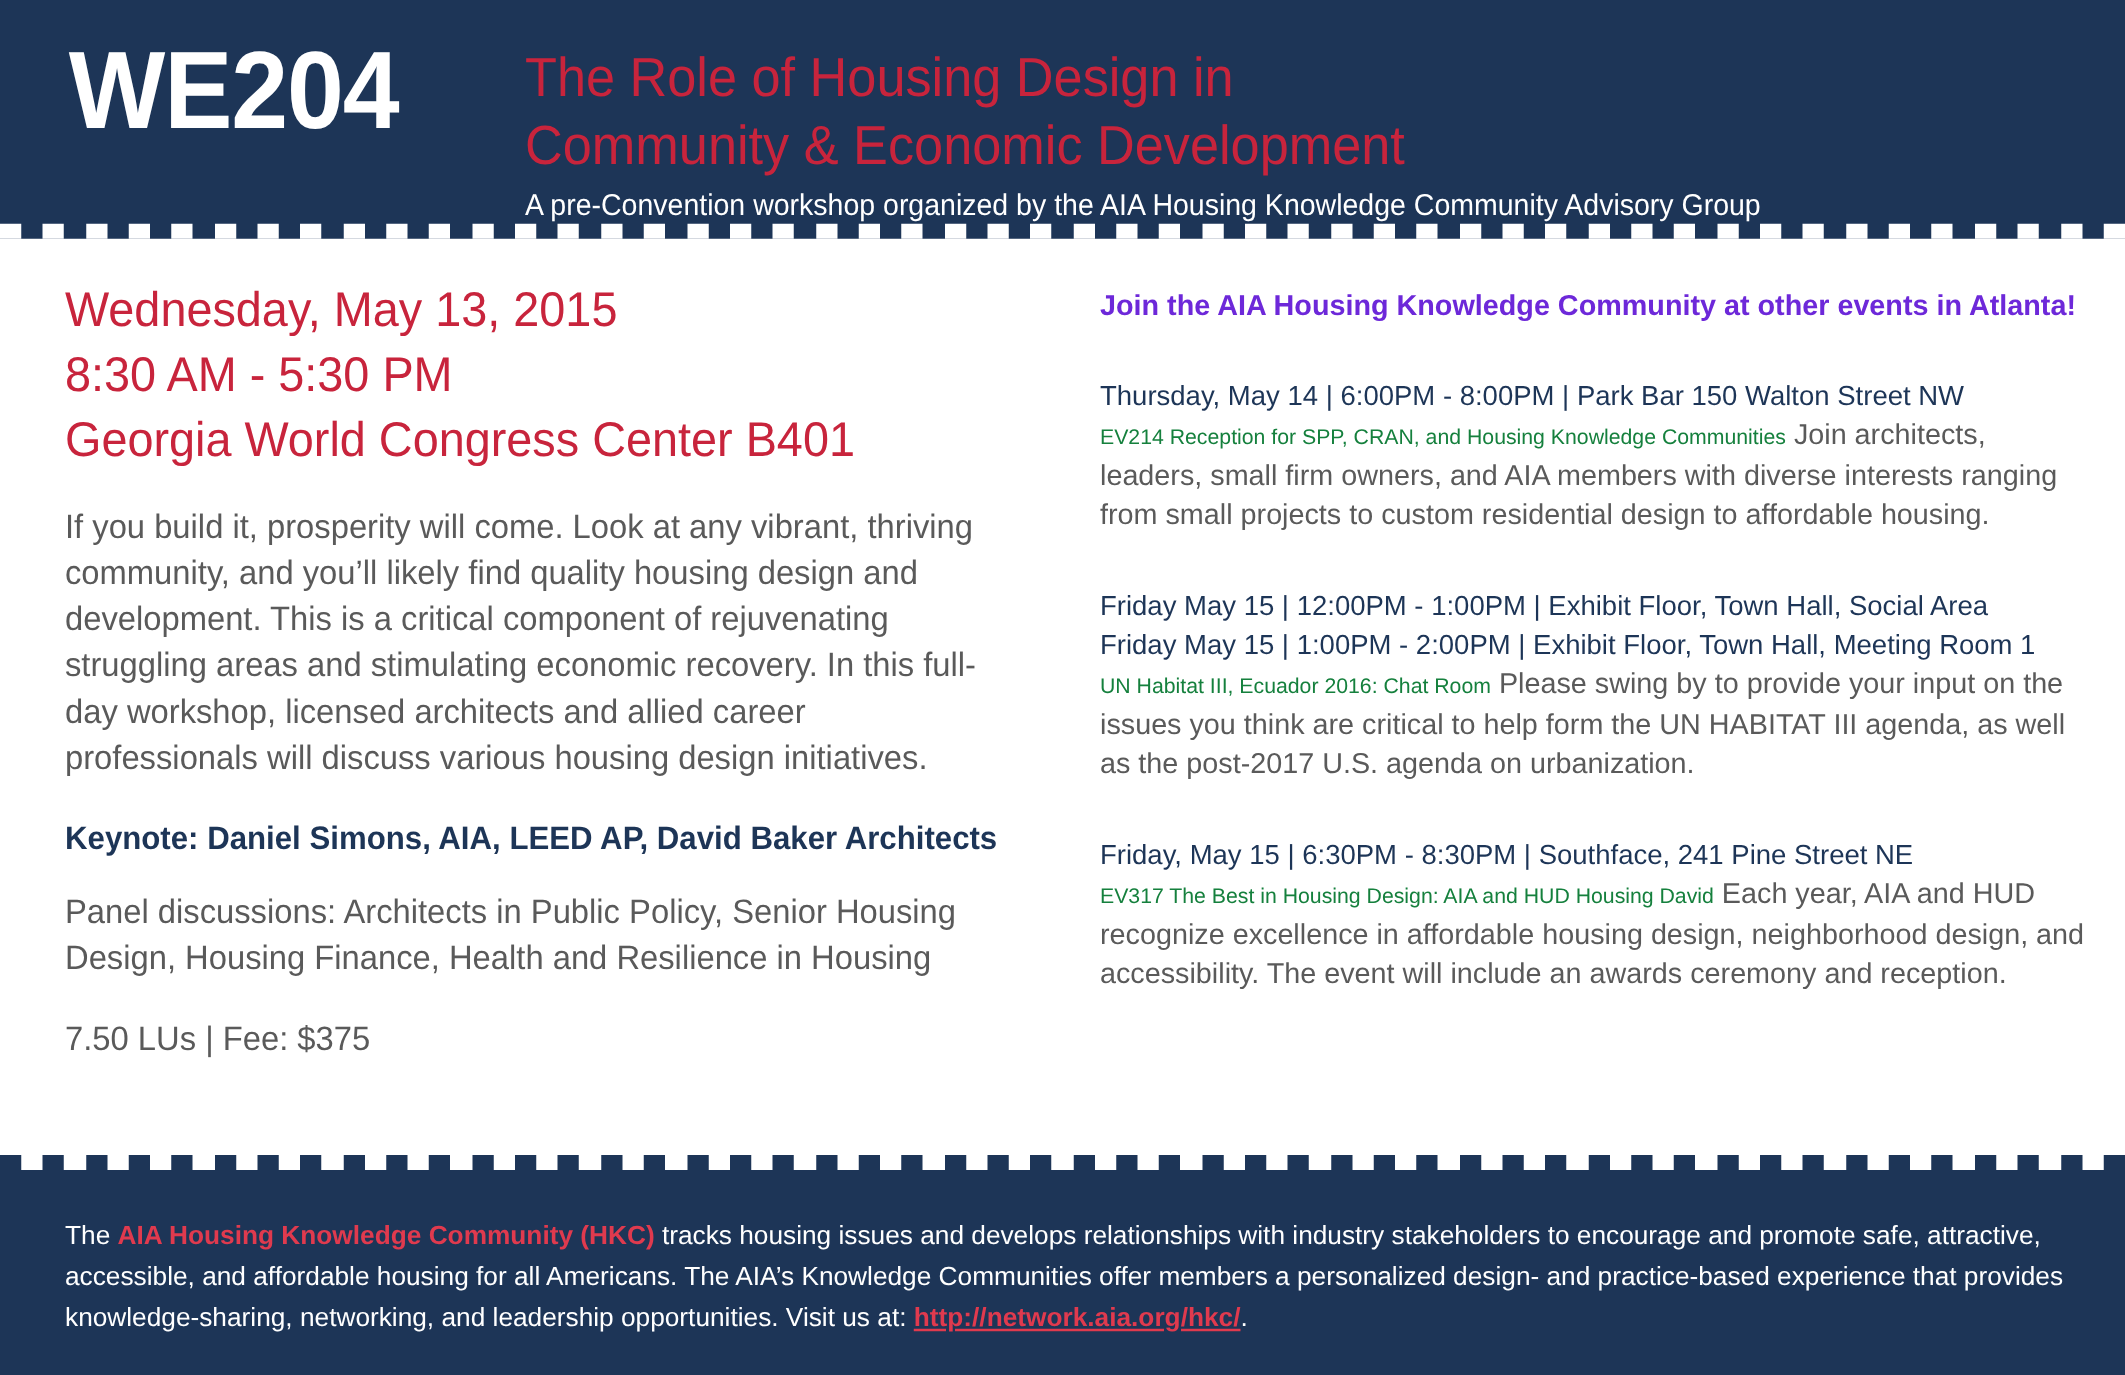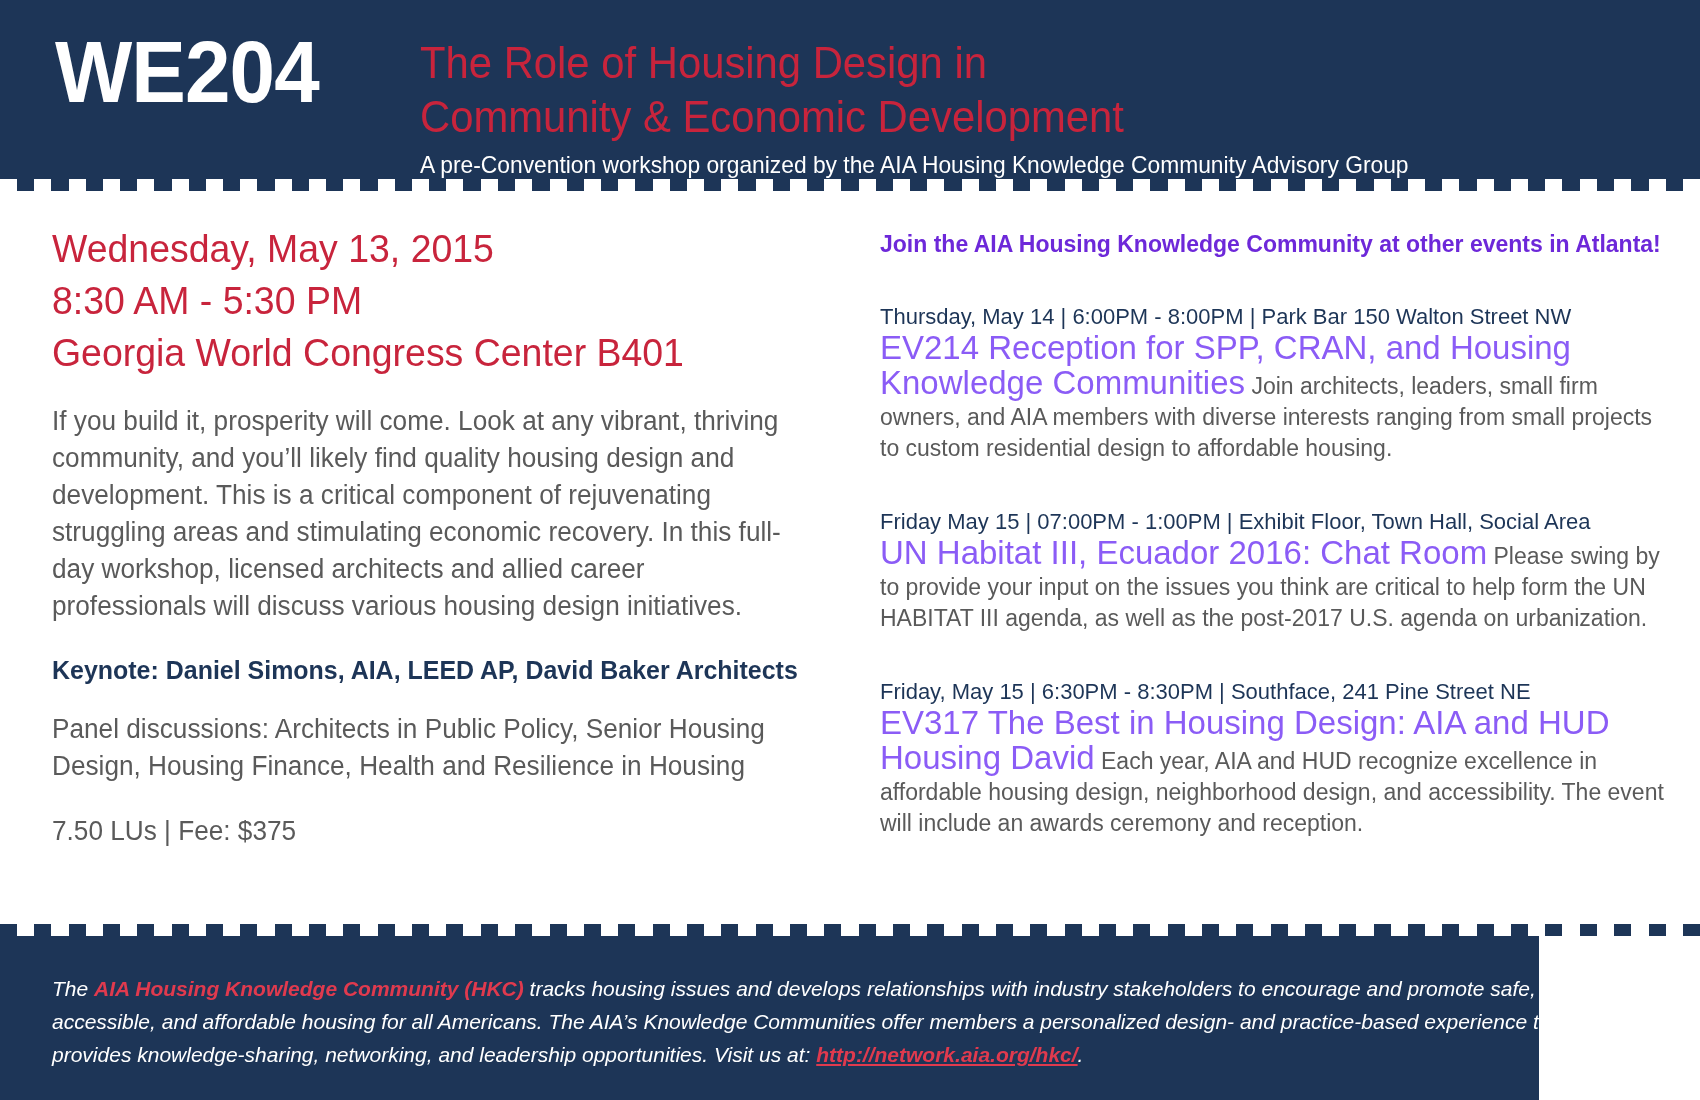--- a/index.html
+++ b/index.html
@@ -168,33 +168,32 @@
     line-height: 31px;
     color: #1d3557;
     white-space: nowrap;
   }
   .event-body {
     font-size: 23px;
     line-height: 31px;
     color: #5a5a5a;
   }
   .event-title {
-    color: #8b5cf6;
-    font-size: 33px;
+    color: #15803d;
+    font-size: 17px;
   }
 
   
   .footer {
     position: absolute;
     left: 0;
     bottom: 0;
-    width: 1539px;
+    width: 1700px;
     height: 164px;
     background: #1d3557;
-    font-style: italic;
   }
   .footer-notch {
     position: absolute;
     left: 0;
     top: -12px;
     width: 1700px;
     height: 12px;
     display: flex;
     justify-content: space-between;
   }
@@ -299,21 +298,22 @@
   </div>
 
   <div class="col-right">
     <div class="events-head">Join the AIA Housing Knowledge Community at other events in Atlanta!</div>
     <div id="events-list">
         <div class="event-block">
           <div class="event-when">Thursday, May 14 | 6:00PM - 8:00PM | Park Bar 150 Walton Street NW</div>
           <div class="event-body"><span class="event-title">EV214 Reception for SPP, CRAN, and Housing Knowledge Communities</span><span> Join architects, leaders, small firm owners, and AIA members with diverse interests ranging from small projects to custom residential design to affordable housing.</span></div>
         </div>
         <div class="event-block">
-          <div class="event-when">Friday May 15 | 07:00PM - 1:00PM | Exhibit Floor, Town Hall, Social Area</div>
+          <div class="event-when">Friday May 15 | 12:00PM - 1:00PM | Exhibit Floor, Town Hall, Social Area</div>
+          <div class="event-when">Friday May 15 | 1:00PM - 2:00PM | Exhibit Floor, Town Hall, Meeting Room 1</div>
           <div class="event-body"><span class="event-title">UN Habitat III, Ecuador 2016: Chat Room</span><span> Please swing by to provide your input on the issues you think are critical to help form the UN HABITAT III agenda, as well as the post-2017 U.S. agenda on urbanization.</span></div>
         </div>
         <div class="event-block">
           <div class="event-when">Friday, May 15 | 6:30PM - 8:30PM | Southface, 241 Pine Street NE</div>
           <div class="event-body"><span class="event-title">EV317 The Best in Housing Design: AIA and HUD Housing David</span><span> Each year, AIA and HUD recognize excellence in affordable housing design, neighborhood design, and accessibility. The event will include an awards ceremony and reception.</span></div>
         </div>
       </div>
   </div>
 
 </div>

